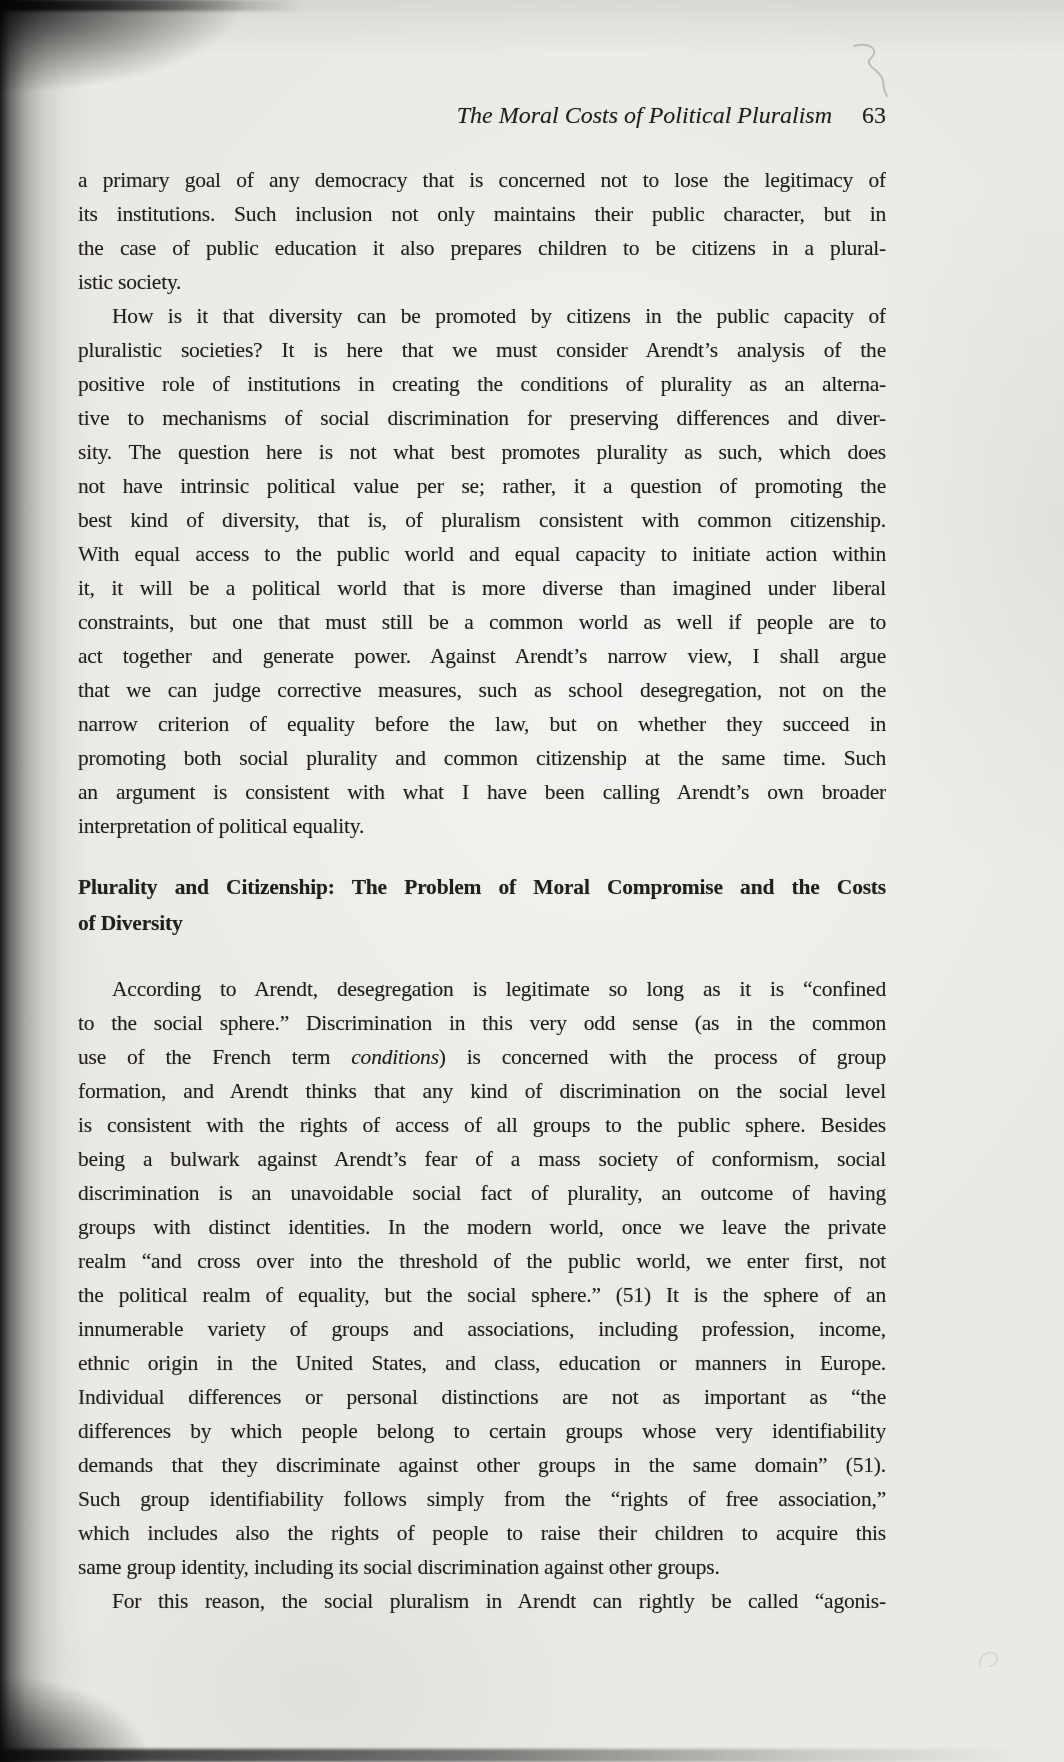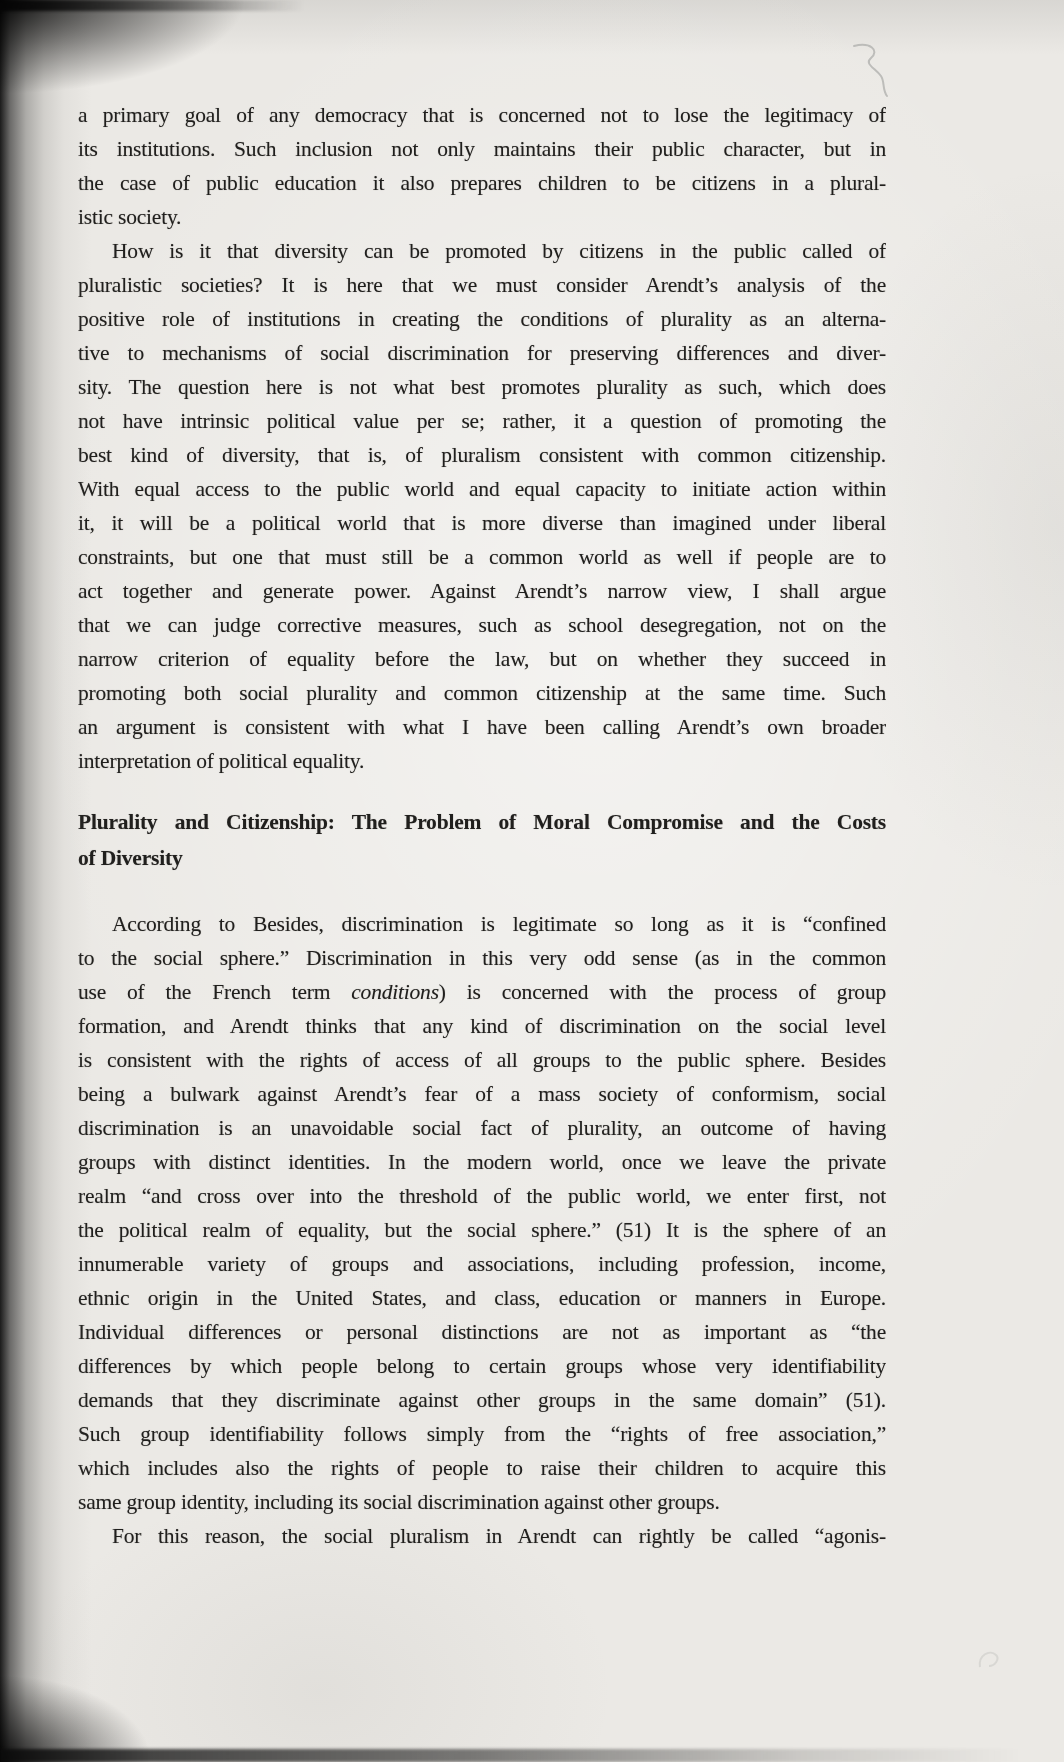--- a/index.html
+++ b/index.html
@@ -71,29 +71,32 @@
   .heading .line { font-weight: bold; height: 36px; line-height: 36px; font-size: 21.5px; }
   .pencil-mark { position: absolute; }
 </style>
 </head>
 <body>
 
 <div class="scan">
   <div class="page">
 
     <div class="text-col">
+      <div class="running-head">
+        <span class="rh-title">The Moral Costs of Political Pluralism</span><span class="rh-page">63</span>
+      </div>
       <div id="body-text">
           <div class="para">
             <div class="line">a primary goal of any democracy that is concerned not to lose the legitimacy of</div>
             <div class="line">its institutions. Such inclusion not only maintains their public character, but in</div>
             <div class="line">the case of public education it also prepares children to be citizens in a plural-</div>
             <div class="line last">istic society.</div>
           </div>
           <div class="para">
-            <div class="line indent">How is it that diversity can be promoted by citizens in the public called of</div>
+            <div class="line indent">How is it that diversity can be promoted by citizens in the public capacity of</div>
             <div class="line">pluralistic societies? It is here that we must consider Arendt’s analysis of the</div>
             <div class="line">positive role of institutions in creating the conditions of plurality as an alterna-</div>
             <div class="line">tive to mechanisms of social discrimination for preserving differences and diver-</div>
             <div class="line">sity. The question here is not what best promotes plurality as such, which does</div>
             <div class="line">not have intrinsic political value per se; rather, it a question of promoting the</div>
             <div class="line">best kind of diversity, that is, of pluralism consistent with common citizenship.</div>
             <div class="line">With equal access to the public world and equal capacity to initiate action within</div>
             <div class="line">it, it will be a political world that is more diverse than imagined under liberal</div>
             <div class="line">constraints, but one that must still be a common world as well if people are to</div>
             <div class="line">act together and generate power. Against Arendt’s narrow view, I shall argue</div>
@@ -101,21 +104,21 @@
             <div class="line">narrow criterion of equality before the law, but on whether they succeed in</div>
             <div class="line">promoting both social plurality and common citizenship at the same time. Such</div>
             <div class="line">an argument is consistent with what I have been calling Arendt’s own broader</div>
             <div class="line last">interpretation of political equality.</div>
           </div>
           <div class="heading">
             <div class="line">Plurality and Citizenship: The Problem of Moral Compromise and the Costs</div>
             <div class="line last">of Diversity</div>
           </div>
           <div class="para">
-            <div class="line indent">According to Besides, discrimination is legitimate so long as it is “confined</div>
+            <div class="line indent">According to Arendt, desegregation is legitimate so long as it is “confined</div>
             <div class="line">to the social sphere.” Discrimination in this very odd sense (as in the common</div>
             <div class="line">use of the French term <i>conditions</i>) is concerned with the process of group</div>
             <div class="line">formation, and Arendt thinks that any kind of discrimination on the social level</div>
             <div class="line">is consistent with the rights of access of all groups to the public sphere. Besides</div>
             <div class="line">being a bulwark against Arendt’s fear of a mass society of conformism, social</div>
             <div class="line">discrimination is an unavoidable social fact of plurality, an outcome of having</div>
             <div class="line">groups with distinct identities. In the modern world, once we leave the private</div>
             <div class="line">realm “and cross over into the threshold of the public world, we enter first, not</div>
             <div class="line">the political realm of equality, but the social sphere.” (51) It is the sphere of an</div>
             <div class="line">innumerable variety of groups and associations, including profession, income,</div>

